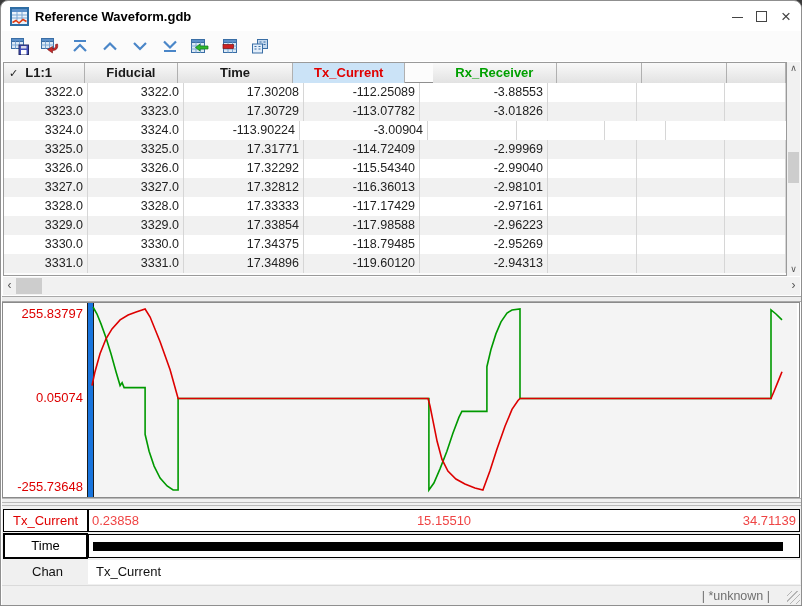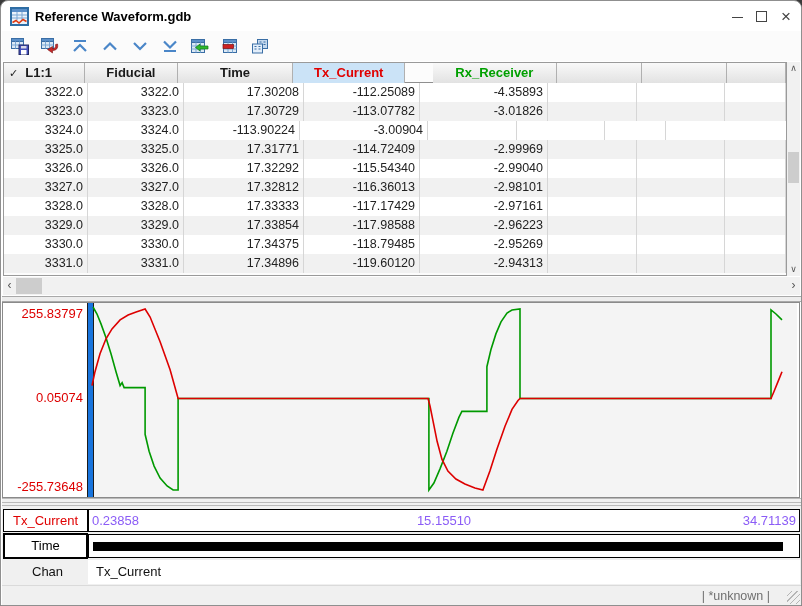--- a/index.html
+++ b/index.html
@@ -50,21 +50,21 @@
   
   .chart{position:absolute;left:1px;top:301px;width:798px;height:196px;border:1px solid #8a8a8a;background:#ffffff;}
   .plot{position:absolute;left:84px;top:0;width:710px;height:194px;background:#f4f4f4;}
   .cursor{position:absolute;left:84px;top:0;width:7px;height:194px;background:#1874dd;border-left:1px solid #1b1b1b;border-right:1px solid #1b1b1b;}
   .ylab{position:absolute;left:0;width:80px;text-align:right;font-size:13px;color:#dd0000;height:14px;line-height:14px;}
   .chart svg{position:absolute;left:0;top:0;}
 
   
   .bottom{position:absolute;left:1px;top:508px;width:800px;height:76px;background:#f0f0f0;}
   .axis-label-cell{position:absolute;left:1px;top:0;width:85px;height:23px;border:1px solid #000;background:#fff;color:#e00000;font-size:13px;text-align:center;line-height:21px;}
-  .axis-values{position:absolute;left:86px;top:0;width:712px;height:23px;border:1px solid #000;background:#fff;font-size:13px;color:#8b5cf6;}
+  .axis-values{position:absolute;left:86px;top:0;width:712px;height:23px;border:1px solid #000;background:#fff;font-size:13px;color:#ef4444;}
   .axis-values .v-left{position:absolute;left:3px;top:0;line-height:21px;}
   .axis-values .v-mid{position:absolute;left:0;width:100%;text-align:center;top:0;line-height:21px;}
   .axis-values .v-right{position:absolute;right:3px;top:0;line-height:21px;}
   .time-label-cell{position:absolute;left:1px;top:24px;width:85px;height:26px;border:2px solid #000;background:#fff;color:#000;font-size:13px;text-align:center;line-height:22px;}
   .time-slider{position:absolute;left:86px;top:25px;width:712px;height:24px;border:1px solid #000;background:#fff;}
   .time-bar{position:absolute;left:4px;top:7px;width:690px;height:9px;background:#000;}
   .chan-label{position:absolute;left:30px;top:50px;height:26px;line-height:26px;font-size:13px;color:#111;}
   .chan-field{position:absolute;left:86px;top:51px;width:712px;height:24px;background:#fff;font-size:13px;color:#111;line-height:24px;padding-left:8px;}
 
   
@@ -171,21 +171,21 @@
         <div class="hcell" style="width: 89px;"><span></span></div>
         <div class="hcell" style="width: 88px;"><span></span></div>
         <div class="hcell" style="width: 61px;"><span></span></div>
       </div>
     <div>
         <div class="trow">
           <div class="tcell" style="width: 84px;">3322.0</div>
           <div class="tcell" style="width: 96px;">3322.0</div>
           <div class="tcell" style="width: 120px;">17.30208</div>
           <div class="tcell" style="width: 116px;">-112.25089</div>
-          <div class="tcell" style="width: 128px;">-4.35893</div>
+          <div class="tcell" style="width: 128px;">-3.88553</div>
           <div class="tcell" style="width: 89px;"></div>
           <div class="tcell" style="width: 88px;"></div>
           <div class="tcell" style="width: 61px;"></div>
         </div>
         <div class="trow alt">
           <div class="tcell" style="width: 84px;">3323.0</div>
           <div class="tcell" style="width: 96px;">3323.0</div>
           <div class="tcell" style="width: 120px;">17.30729</div>
           <div class="tcell" style="width: 116px;">-113.07782</div>
           <div class="tcell" style="width: 128px;">-3.01826</div>

